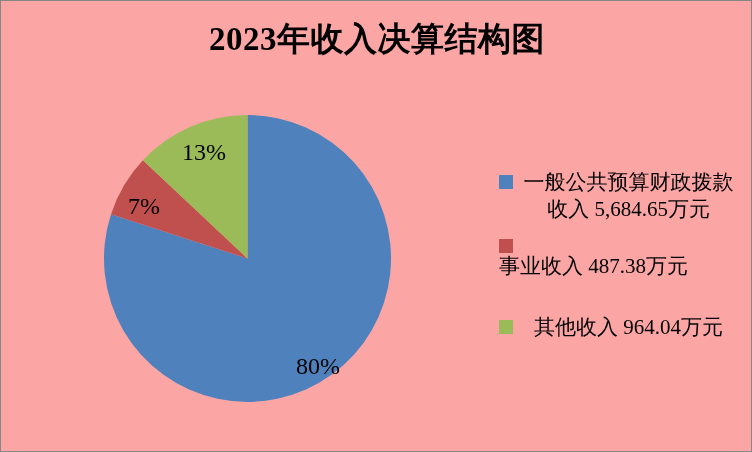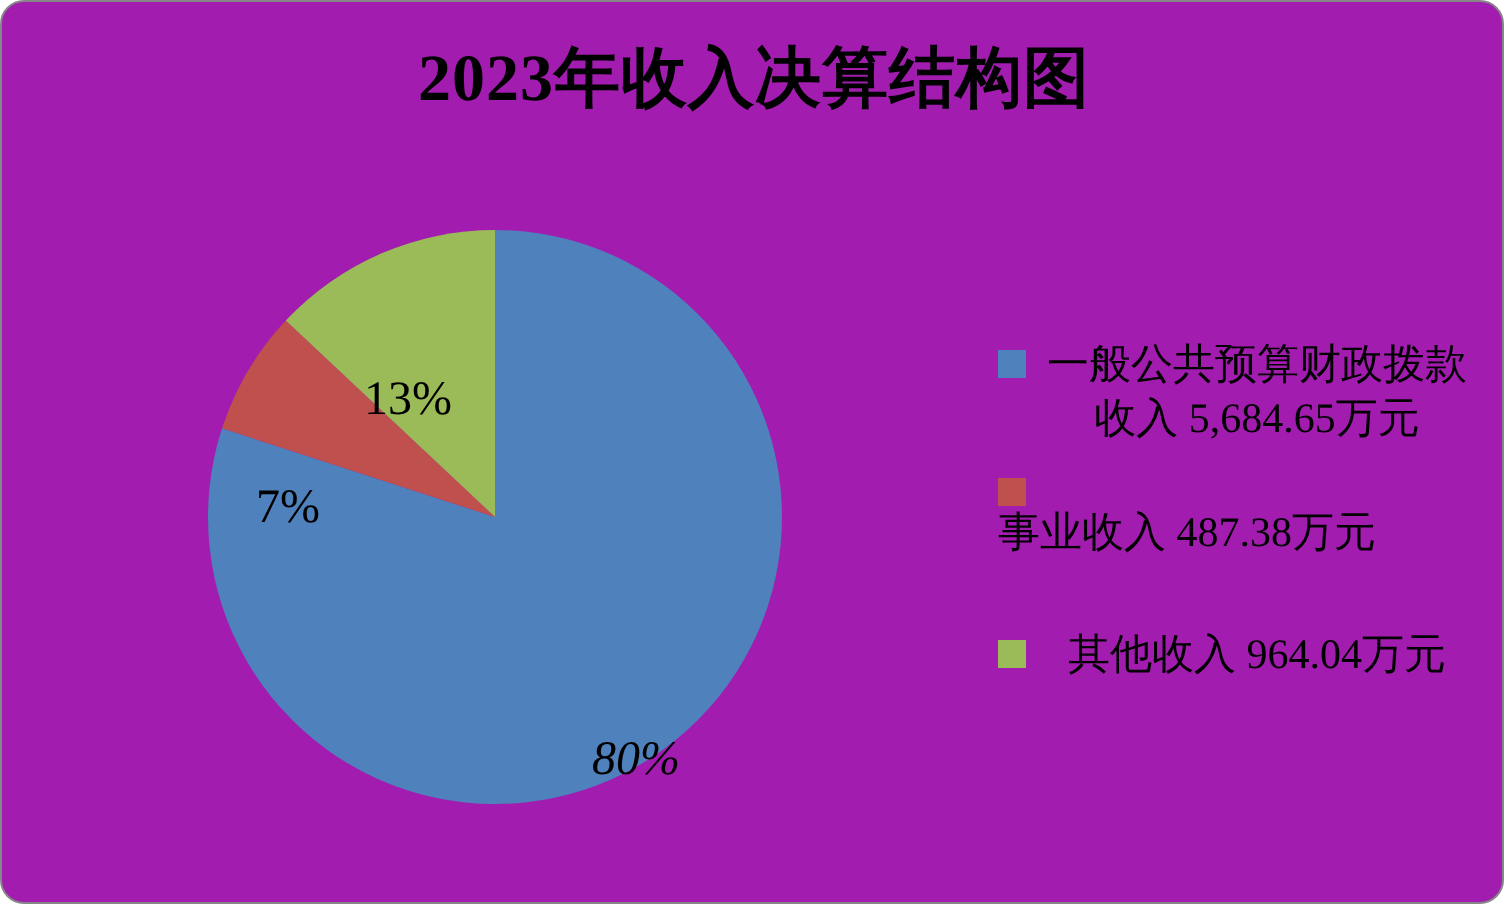--- a/index.html
+++ b/index.html
@@ -40,23 +40,22 @@
     width: 287px;
     height: 287px;
   }
   #pie-svg { display: block; }
   .slice-label {
     position: absolute;
     font-family: "Liberation Serif", serif;
     font-size: 24px;
     color: #000000;
     white-space: nowrap;
-    margin-top: 48px;
   }
-  #label-blue  { left: 295px; top: 318px; font-style: italic; }
+  #label-blue  { left: 295px; top: 352px; }
   #label-red   { left: 127px; top: 192px; }
   #label-green { left: 181px; top: 138px; }
 
   #legend {
     position: absolute;
     left: 498px;
     top: 168px;
     width: 238px;
   }
   .legend-row {
@@ -78,21 +77,21 @@
     color: #000000;
     text-align: center;
     flex: 1 1 auto;
   }
   #legend-row-1 { margin-bottom: 10px; }
   #legend-row-2 { margin-bottom: 34px; flex-direction: column; }
 </style>
 </head>
 <body>
 
-<div id="chart-frame" style="background: #a21caf; border-color: rgb(134, 134, 134); border-radius: 12px;">
+<div id="chart-frame" style="background: #fca5a5; border-color: rgb(134, 134, 134);">
 
   <div id="chart-title">2023年收入决算结构图</div>
 
   <div id="pie-wrap">
     <svg id="pie-svg" width="287" height="287" viewBox="0 0 287 287">
 
       <path fill="#4F81BD" d="M 143.5 143.5 L 143.50 0.00 A 143.5 143.5 0 1 1 7.02 99.16 Z"></path>
 
       <path fill="#C0504D" d="M 143.5 143.5 L 7.02 99.16 A 143.5 143.5 0 0 1 38.89 45.27 Z"></path>
 

